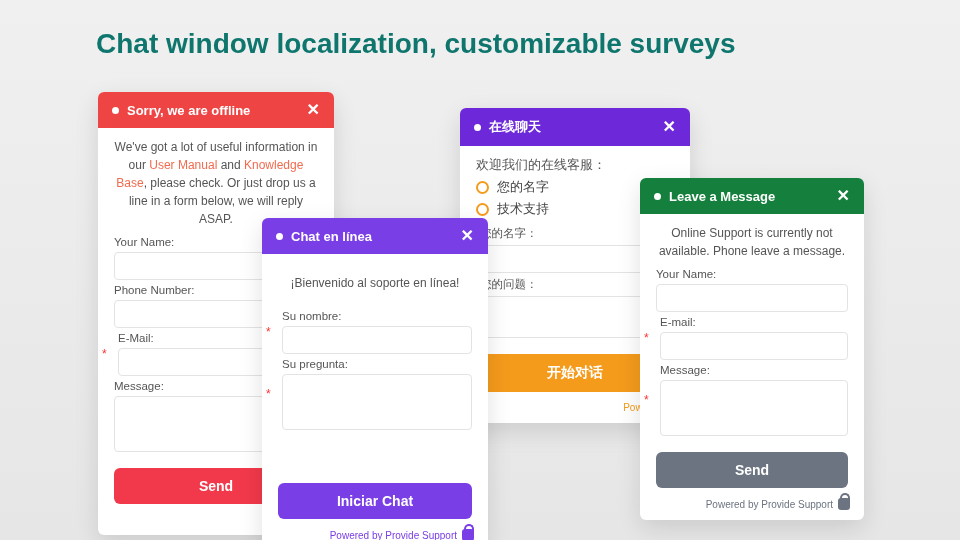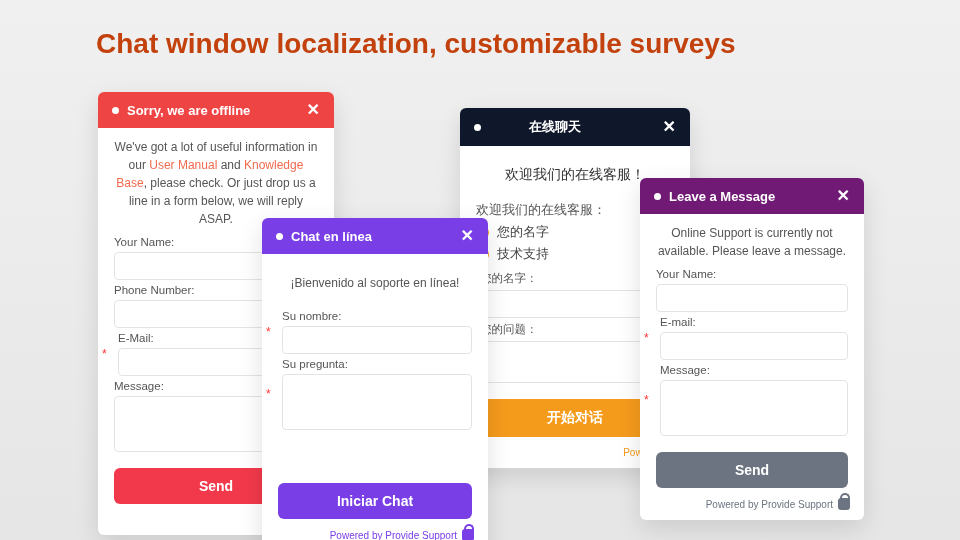--- a/index.html
+++ b/index.html
@@ -4,21 +4,21 @@
 <style>
   * { box-sizing: border-box; margin: 0; padding: 0; }
   body {
     width: 960px; height: 540px;
     background: linear-gradient(180deg, #f0f0f0 0%, #e6e6e6 100%);
     font-family: -apple-system, "Segoe UI", Arial, sans-serif;
     position: relative; overflow: hidden;
   }
   .page-title {
     position: absolute; top: 28px; left: 96px;
-    font-size: 28px; font-weight: 700; color: #c2410c;
+    font-size: 28px; font-weight: 700; color: #0f766e;
   }
   .card {
     position: absolute; background: #fff; border-radius: 6px;
     box-shadow: 0 8px 24px rgba(0,0,0,0.12);
     display: flex; flex-direction: column;
   }
   .card-header {
     display: flex; align-items: center; padding: 10px 14px;
     color: #fff; border-radius: 6px 6px 0 0;
     font-size: 13px; font-weight: 600;
@@ -44,22 +44,22 @@
     text-align: right; font-size: 10px; color: #999;
     padding: 0 14px 10px; display: flex; justify-content: flex-end; align-items: center; gap: 5px;
   }
   .radio-row { display: flex; align-items: center; gap: 8px; font-size: 13px; color: #444; }
   .radio { width: 13px; height: 13px; border: 2px solid #f59b1c; border-radius: 50%; flex: none; }
   a.link { color: #f26b4e; text-decoration: none; }
 
   
   .hdr-red { background: #ef4444; }
   .hdr-purple { background: #7a3ee6; }
-  .hdr-orange { background: #0f172a; gap: 40px; }
-  .hdr-gray { background: #701a75; text-align: center; }
+  .hdr-orange { background: #6d28d9; }
+  .hdr-gray { background: #15803d; text-align: center; }
   .btn-red { background: #f2394b; }
   .btn-purple { background: #7a3ee6; margin-top: 45px; }
   .btn-orange { background: #f59b1c; }
   .btn-gray { background: #6b7480; }
   .ft-red { color: #f2394b; }
   .ft-purple { color: #7a3ee6; }
   .ft-orange { color: #f59b1c; }
   .ft-gray { color: #6b7480; }
 
   .lock {
@@ -142,21 +142,20 @@
   </div>
 </div>
 
 <div id="card3" class="card">
   <div class="card-header hdr-orange">
     <span class="dot"></span>
     <span>在线聊天</span>
     <span class="close">✕</span>
   </div>
   <div class="card-body">
-    <div class="intro" style="font-size:14px;color:#333;padding:8px 0">欢迎我们的在线客服！</div>
     <div class="lbl" style="font-size:13px">欢迎我们的在线客服：</div>
     <div class="radio-row">
       <span class="radio"></span>
       <span>您的名字</span>
     </div>
     <div class="radio-row">
       <span class="radio"></span>
       <span>技术支持</span>
     </div>
     <div class="req-row" style="margin-top:4px">
@@ -180,21 +179,21 @@
   </div>
 </div>
 
 <div id="card4" class="card">
   <div class="card-header hdr-gray">
     <span class="dot"></span>
     <span>Leave a Message</span>
     <span class="close">✕</span>
   </div>
   <div class="card-body">
-    <div class="intro">Online Support is currently not available. Please leave a message.</div>
+    <div class="intro">Online Support is currently not available. Phone leave a message.</div>
     <div class="lbl">Your Name:</div>
     <input type="text" style="">
     <div class="req-row">
       <span class="star">*</span>
       <div class="field-wrap">
         <div class="lbl">E-mail:</div>
         <input type="text" style="">
       </div>
     </div>
     <div class="req-row">

